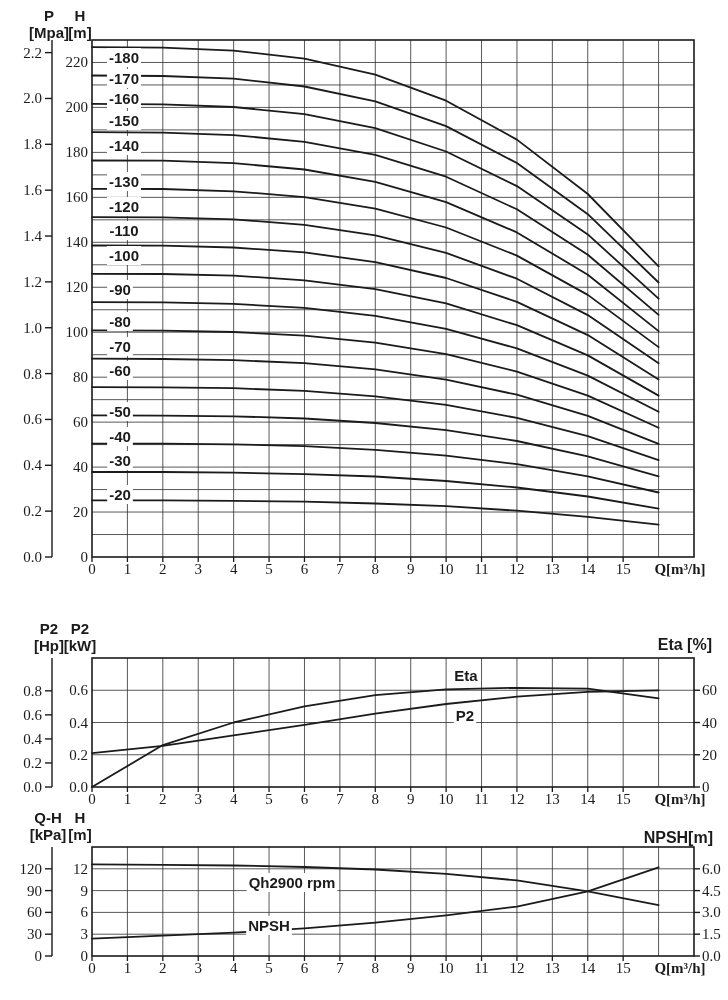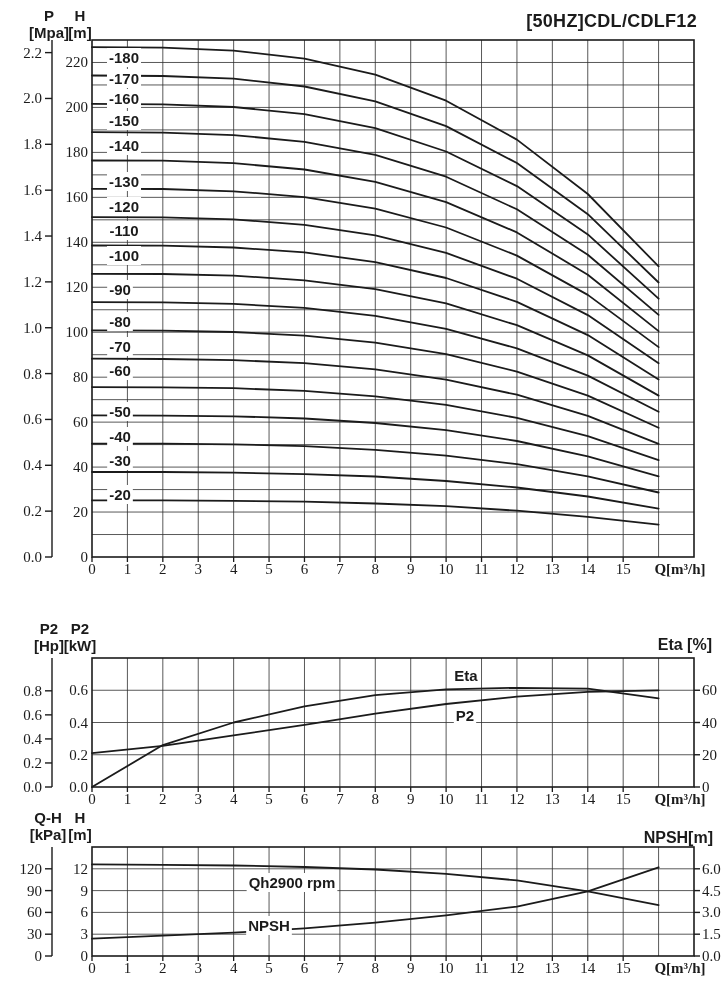--- a/index.html
+++ b/index.html
@@ -368,14 +368,13 @@
         <text x="623.1764705882352" y="973" text-anchor="middle" class="tickn">15</text>
         <text x="680" y="973" text-anchor="middle" class="xunit">Q[m³/h]</text>
         <polyline points="92.0,864.4 162.8,864.8 233.6,865.5 304.5,867.0 375.3,869.5 446.1,873.9 516.9,880.4 587.8,891.3 658.6,905.1" fill="none" stroke="#1b1b1b" stroke-width="1.8" stroke-linecap="round" stroke-linejoin="round"></polyline>
         <polyline points="92.0,938.6 162.8,935.7 233.6,932.7 304.5,928.4 375.3,922.6 446.1,915.3 516.9,906.6 587.8,891.3 658.6,867.3" fill="none" stroke="#1b1b1b" stroke-width="1.8" stroke-linecap="round" stroke-linejoin="round"></polyline>
         <rect fill="#ffffff" x="246.640625" y="873" width="90.71875" height="19"></rect>
         <text x="292" y="888" text-anchor="middle" class="clbl">Qh2900 rpm</text>
         <rect fill="#ffffff" x="246.15625" y="916" width="45.6875" height="19"></rect>
         <text x="269" y="931" text-anchor="middle" class="clbl">NPSH</text>
       </g>
     </svg>
-  <div id="chart-title">[50HZ]CDL/CDLF12</div>
 </div>
 
 </body></html>

